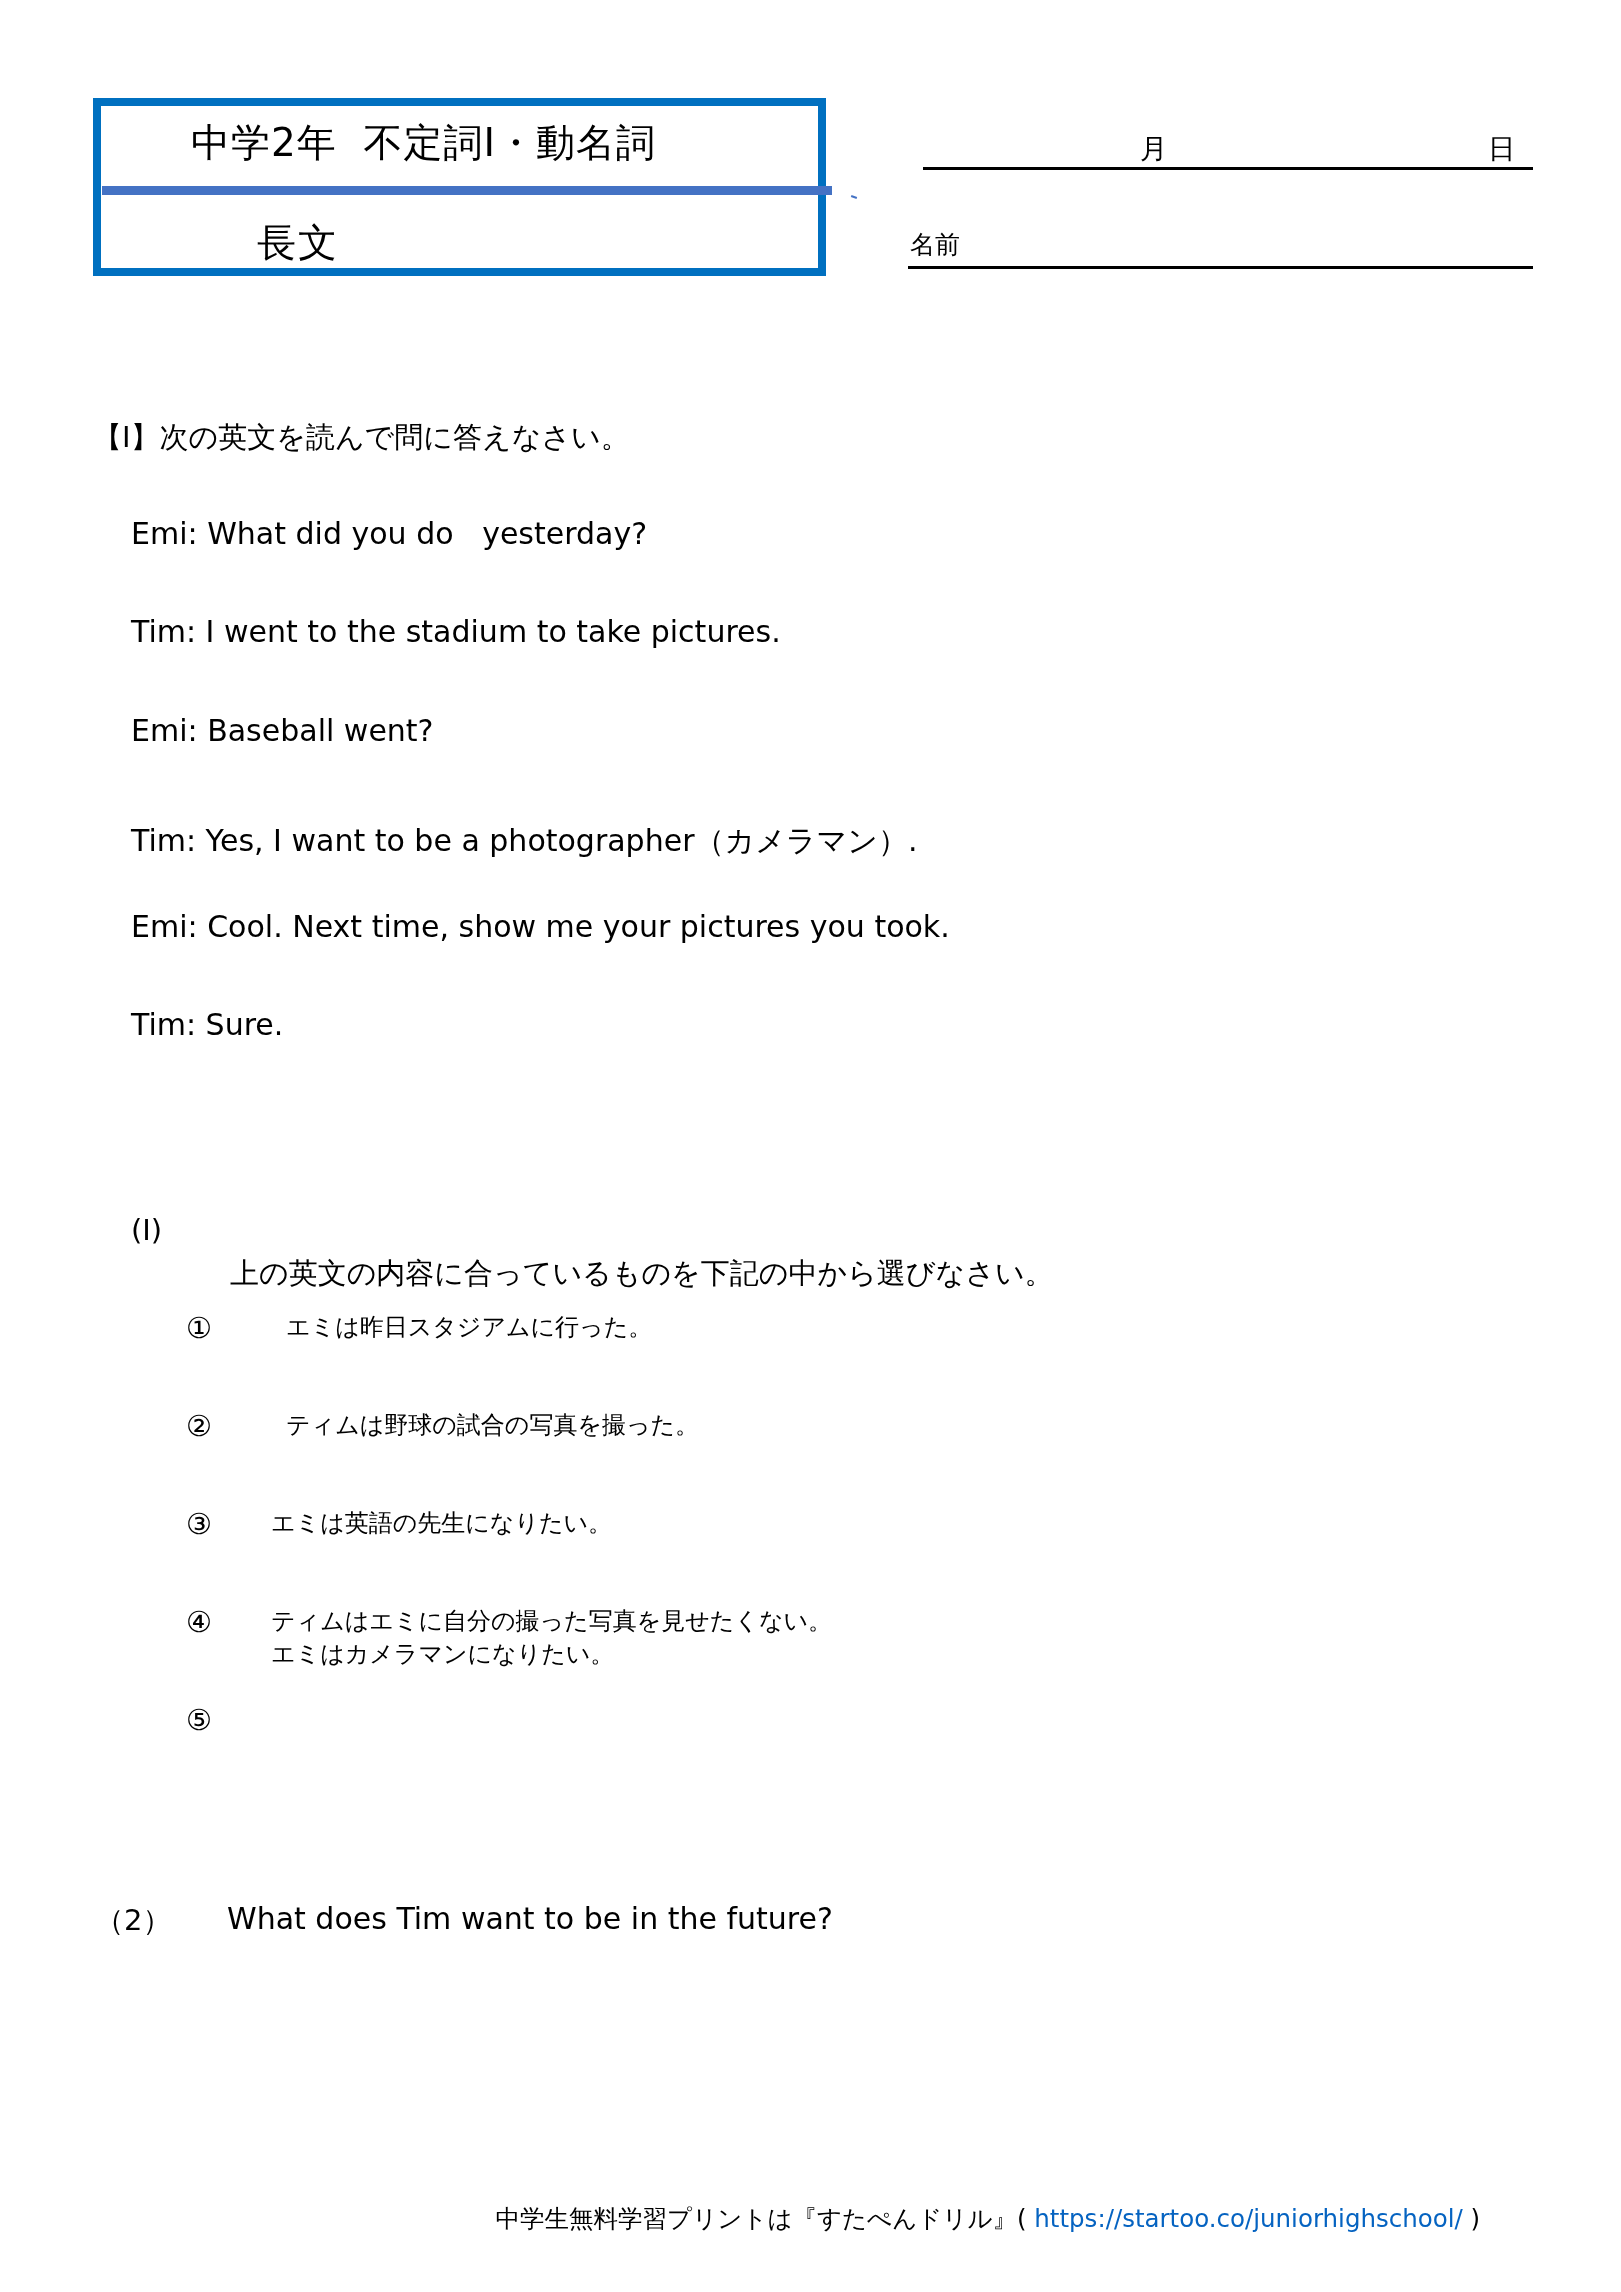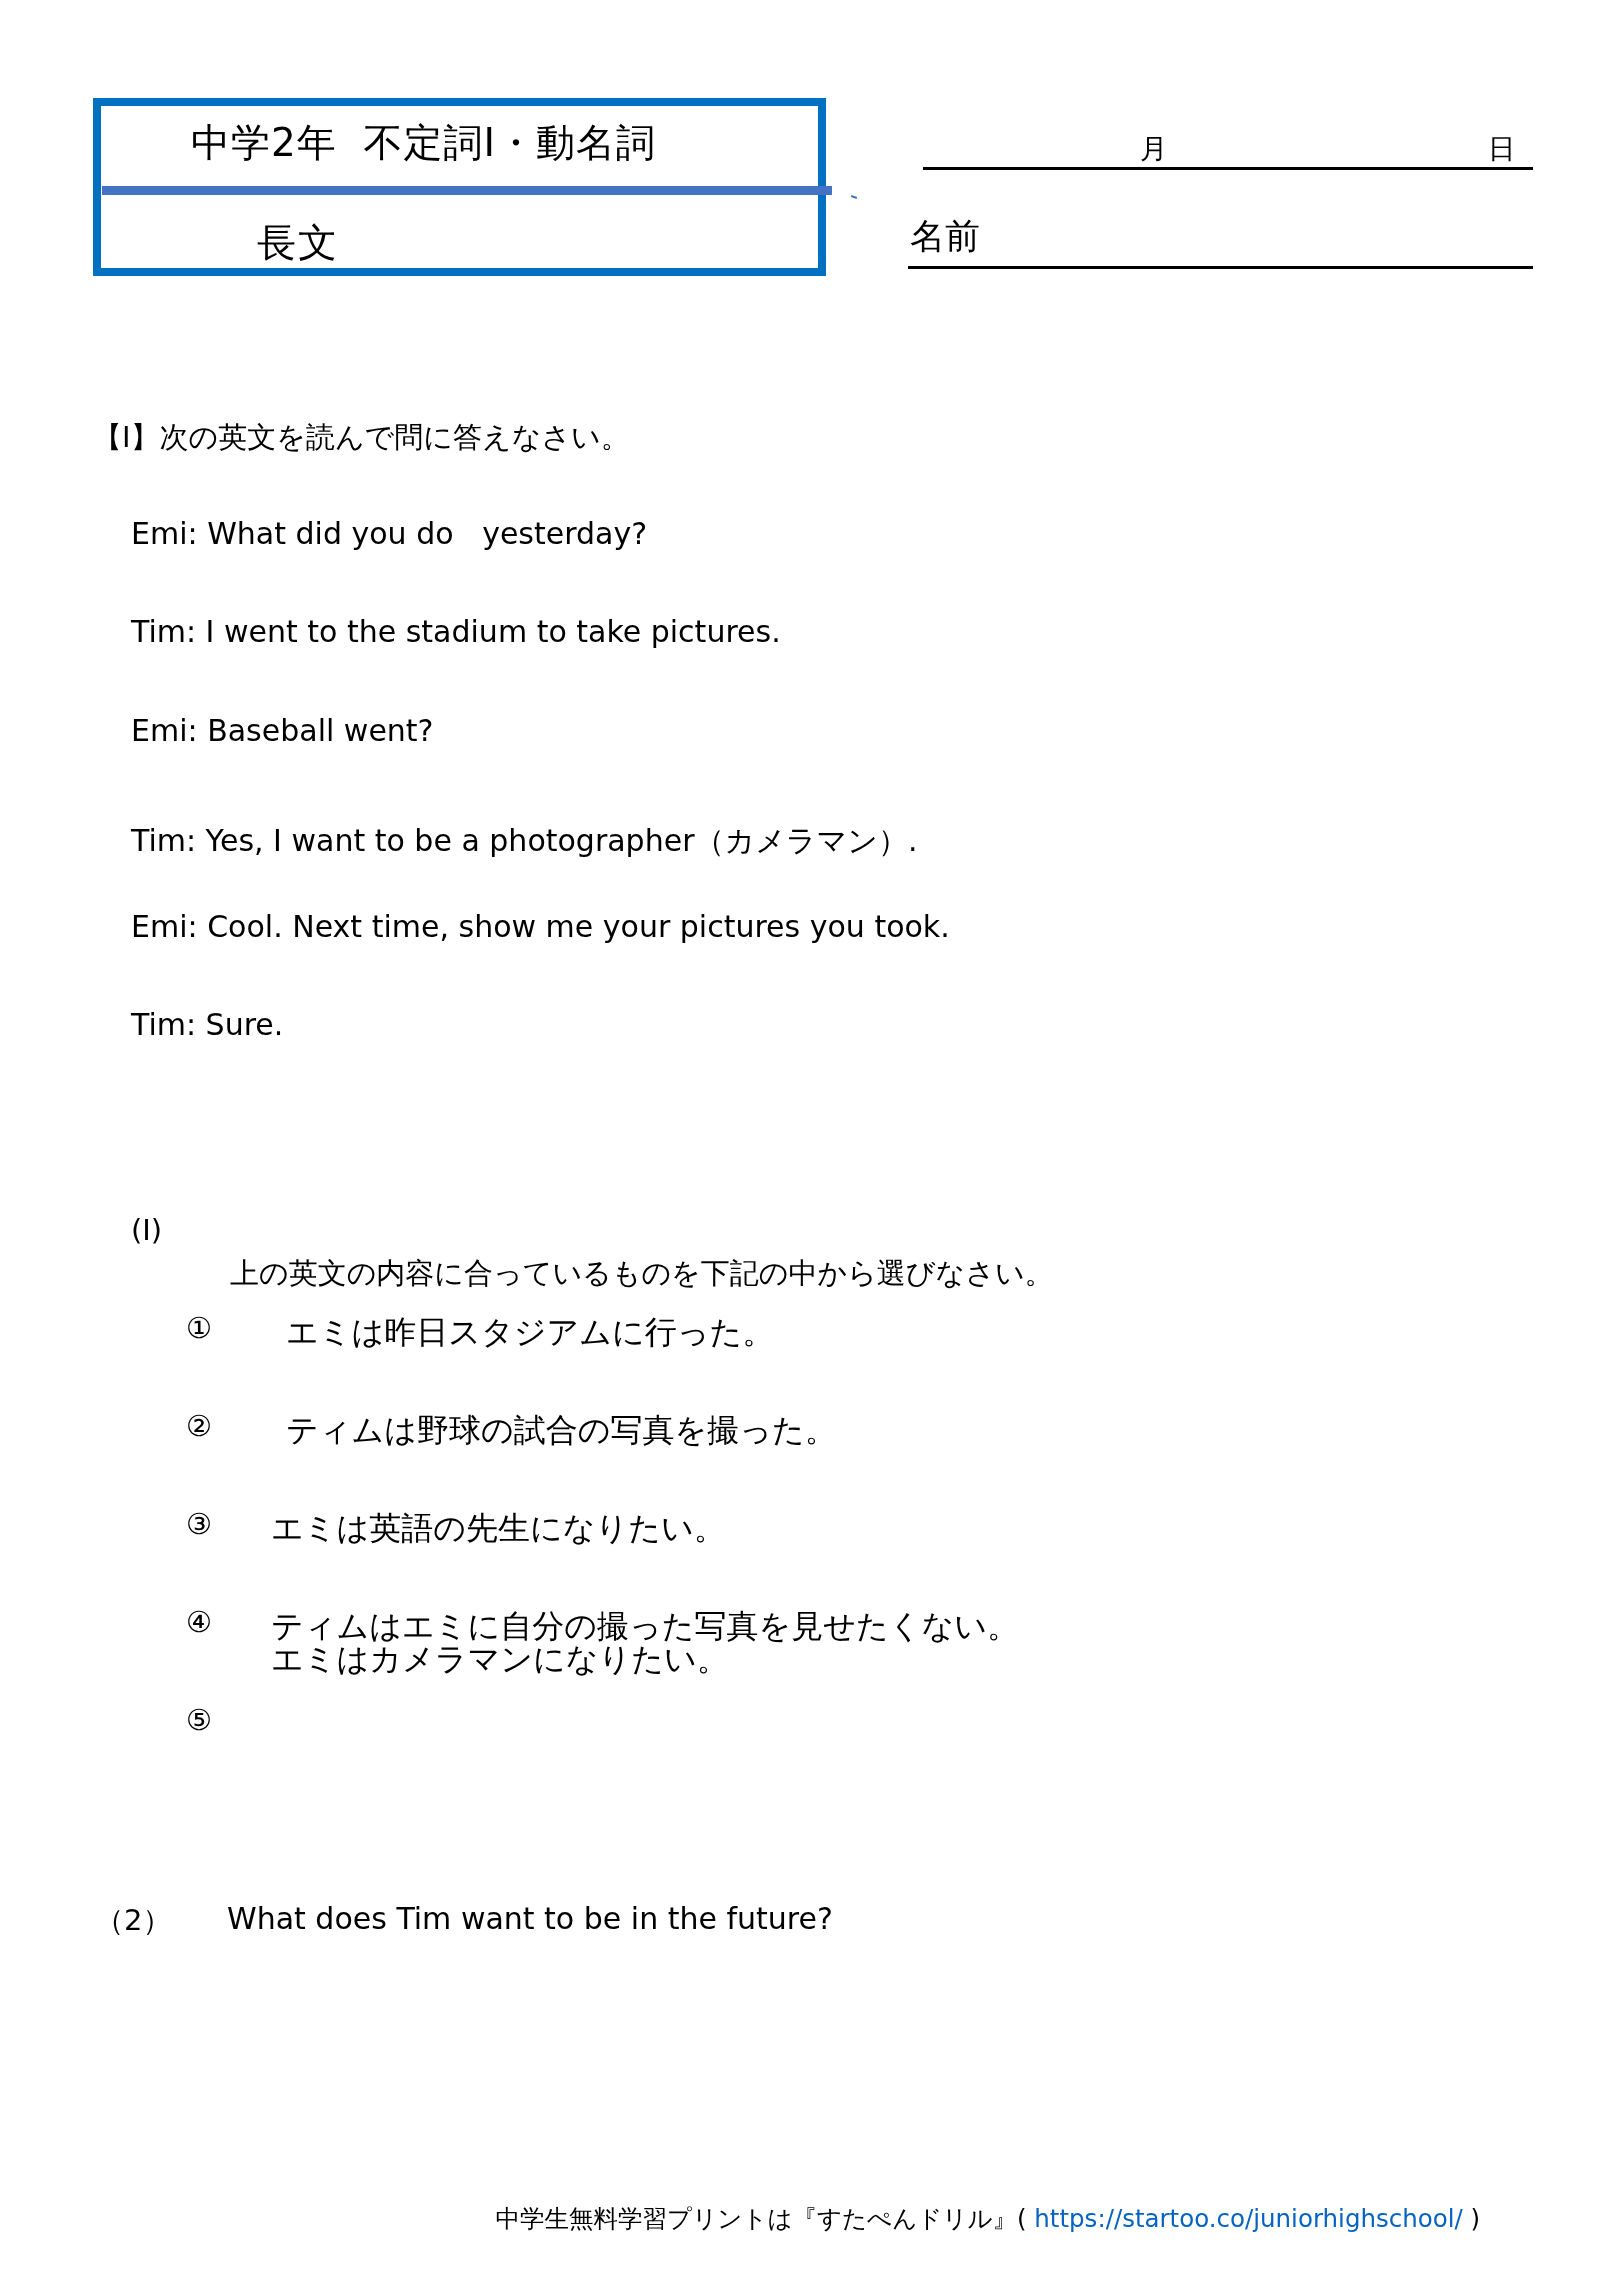--- a/index.html
+++ b/index.html
@@ -52,34 +52,34 @@
       width: 610px; height: 2.9px;
       background: #000;
     }
     .month-label { left: 1140px; top: 131px; font-size: 27.4px; }
     .day-label   { left: 1488px; top: 131px; font-size: 27.4px; }
     .name-line {
       left: 908px; top: 266px;
       width: 625px; height: 2.9px;
       background: #000;
     }
-    .name-label { left: 910px; top: 213px; font-size: 35px; }
+    .name-label { left: 910px; top: 228px; font-size: 25px; }
 
     
     .line {
       font-size: 30px;
       white-space: pre;
       line-height: 1;
     }
     .instruction { left: 93px; top: 423px; font-size: 29px; }
     .dialogue { left: 131px; }
 
     .q-label { font-size: 29px; white-space: pre; }
     .choice-num { font-size: 29px; }
-    .choice-text { font-size: 32px; white-space: pre; font-family: Liberation Mono, monospace; }
+    .choice-text { font-size: 24px; white-space: pre; font-family: Liberation Mono, monospace; }
 
     .footer {
       left: 480px; top: 2173px;
       font-size: 24.5px;
       white-space: pre;
     }
     .footer a {
       color: #0563C1;
       text-underline-offset: 3.9px;
     }

